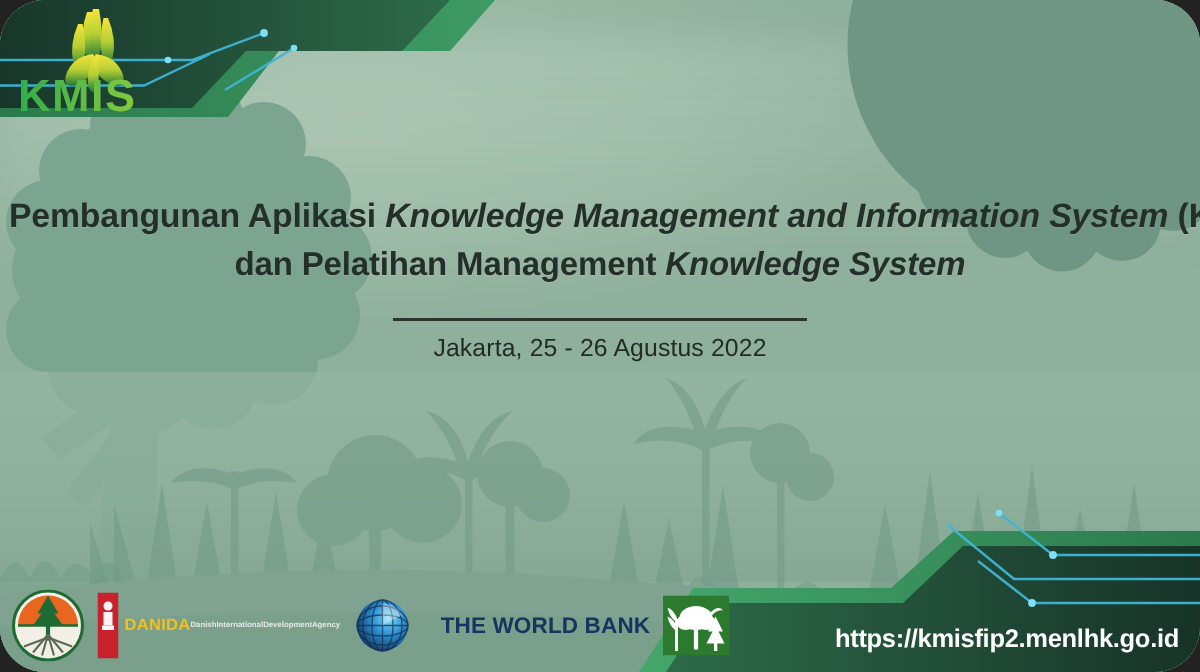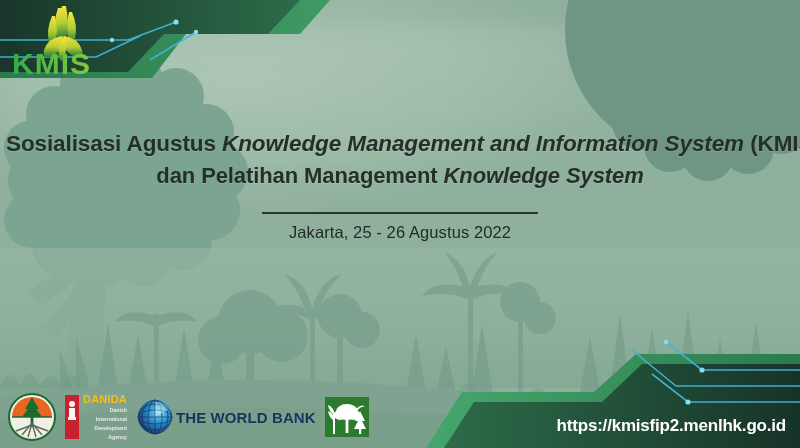--- a/index.html
+++ b/index.html
@@ -4,20 +4,21 @@
 <title>KMIS Event Banner</title>
 <style>
   html,body{margin:0;padding:0;background:#222;}
   *{box-sizing:border-box;}
   #stage{
     position:relative;
     width:800px;height:448px;
     overflow:hidden;
     font-family:"Liberation Sans", sans-serif;
     background:#8fb09c;
+    border-radius:30px;
   }
 
   
   .bg-sky{
     position:absolute;inset:0;
     background:
       radial-gradient(ellipse 60% 40% at 30% 18%, #a6c2ae 0%, #9bbaa6 45%, #8fb09c 75%),
       linear-gradient(180deg,#9dbca8 0%, #8fb09c 45%, #84a794 70%, #7fa390 100%);
   }
   .bg-haze{
@@ -121,28 +122,28 @@
   
   .logo-row{
     position:absolute;left:8px;bottom:4px;
     height:54px;
     display:flex;align-items:center;gap:9px;
     z-index:8;
   }
   .logo-klhk{width:48px;height:48px;}
   .logo-danida{height:46px;display:flex;align-items:center;gap:4px;}
   .danida-flagmark{width:14px;height:44px;}
-  .danida-text{display:flex;flex-direction:column;justify-content:center;line-height:1;align-items:flex-end;}
+  .danida-text{display:flex;flex-direction:row;justify-content:center;line-height:1;}
   .danida-title{
     color:#f3c01b;font-weight:bold;font-size:11px;letter-spacing:.2px;
   }
   .danida-sub{
     color:#e9e9e9;font-size:5.2px;line-height:7px;margin-top:2px;font-weight:bold;
   }
-  .logo-wb{display:flex;align-items:center;gap:2px;}
+  .logo-wb{display:flex;align-items:center;gap:20px;}
   .wb-globe{width:38px;height:38px;}
   .wb-text{
     color:#17335f;font-weight:bold;font-size:15px;letter-spacing:.1px;
   }
   .logo-forest{width:44px;height:40px;}
   .logo-klhk svg,.danida-flagmark svg,.wb-globe svg,.logo-forest svg{width:100%;height:100%;display:block;}
 
   
   .url{
     position:absolute;right:14px;bottom:12px;
@@ -345,21 +346,21 @@
         <path d="M56 34 q-14 2 -18 14 q-2 9 6 7 q11 -4 15 -16 Z"></path>
         <path d="M58 34 q14 2 18 14 q2 9 -6 7 q-11 -4 -15 -16 Z"></path>
         <path d="M57 36 q-6 10 -4 20 q3 7 6 0 q2 -11 0 -20 Z"></path>
       </g>
       <text x="6" y="72" font-family="Liberation Sans, sans-serif" font-size="30" font-weight="bold" fill="url(#kmisTxt)" letter-spacing="1">KMIS</text>
     </svg>
   </div>
 
   <div class="title-block">
     <div class="title-line l1">
-      <span>Sosialisasi Agustus </span><em>Knowledge Management and Information System</em><span> (KMIS)</span>
+      <span>Pembangunan Aplikasi </span><em>Knowledge Management and Information System</em><span> (KMIS)</span>
     </div>
     <div class="title-line l2">
       <span>dan Pelatihan Management </span><em>Knowledge System</em>
     </div>
 
     <div class="divider-wrap">
       <div class="divider"></div>
     </div>
 
     <div class="place-date">Jakarta, 25 - 26 Agustus 2022</div>

